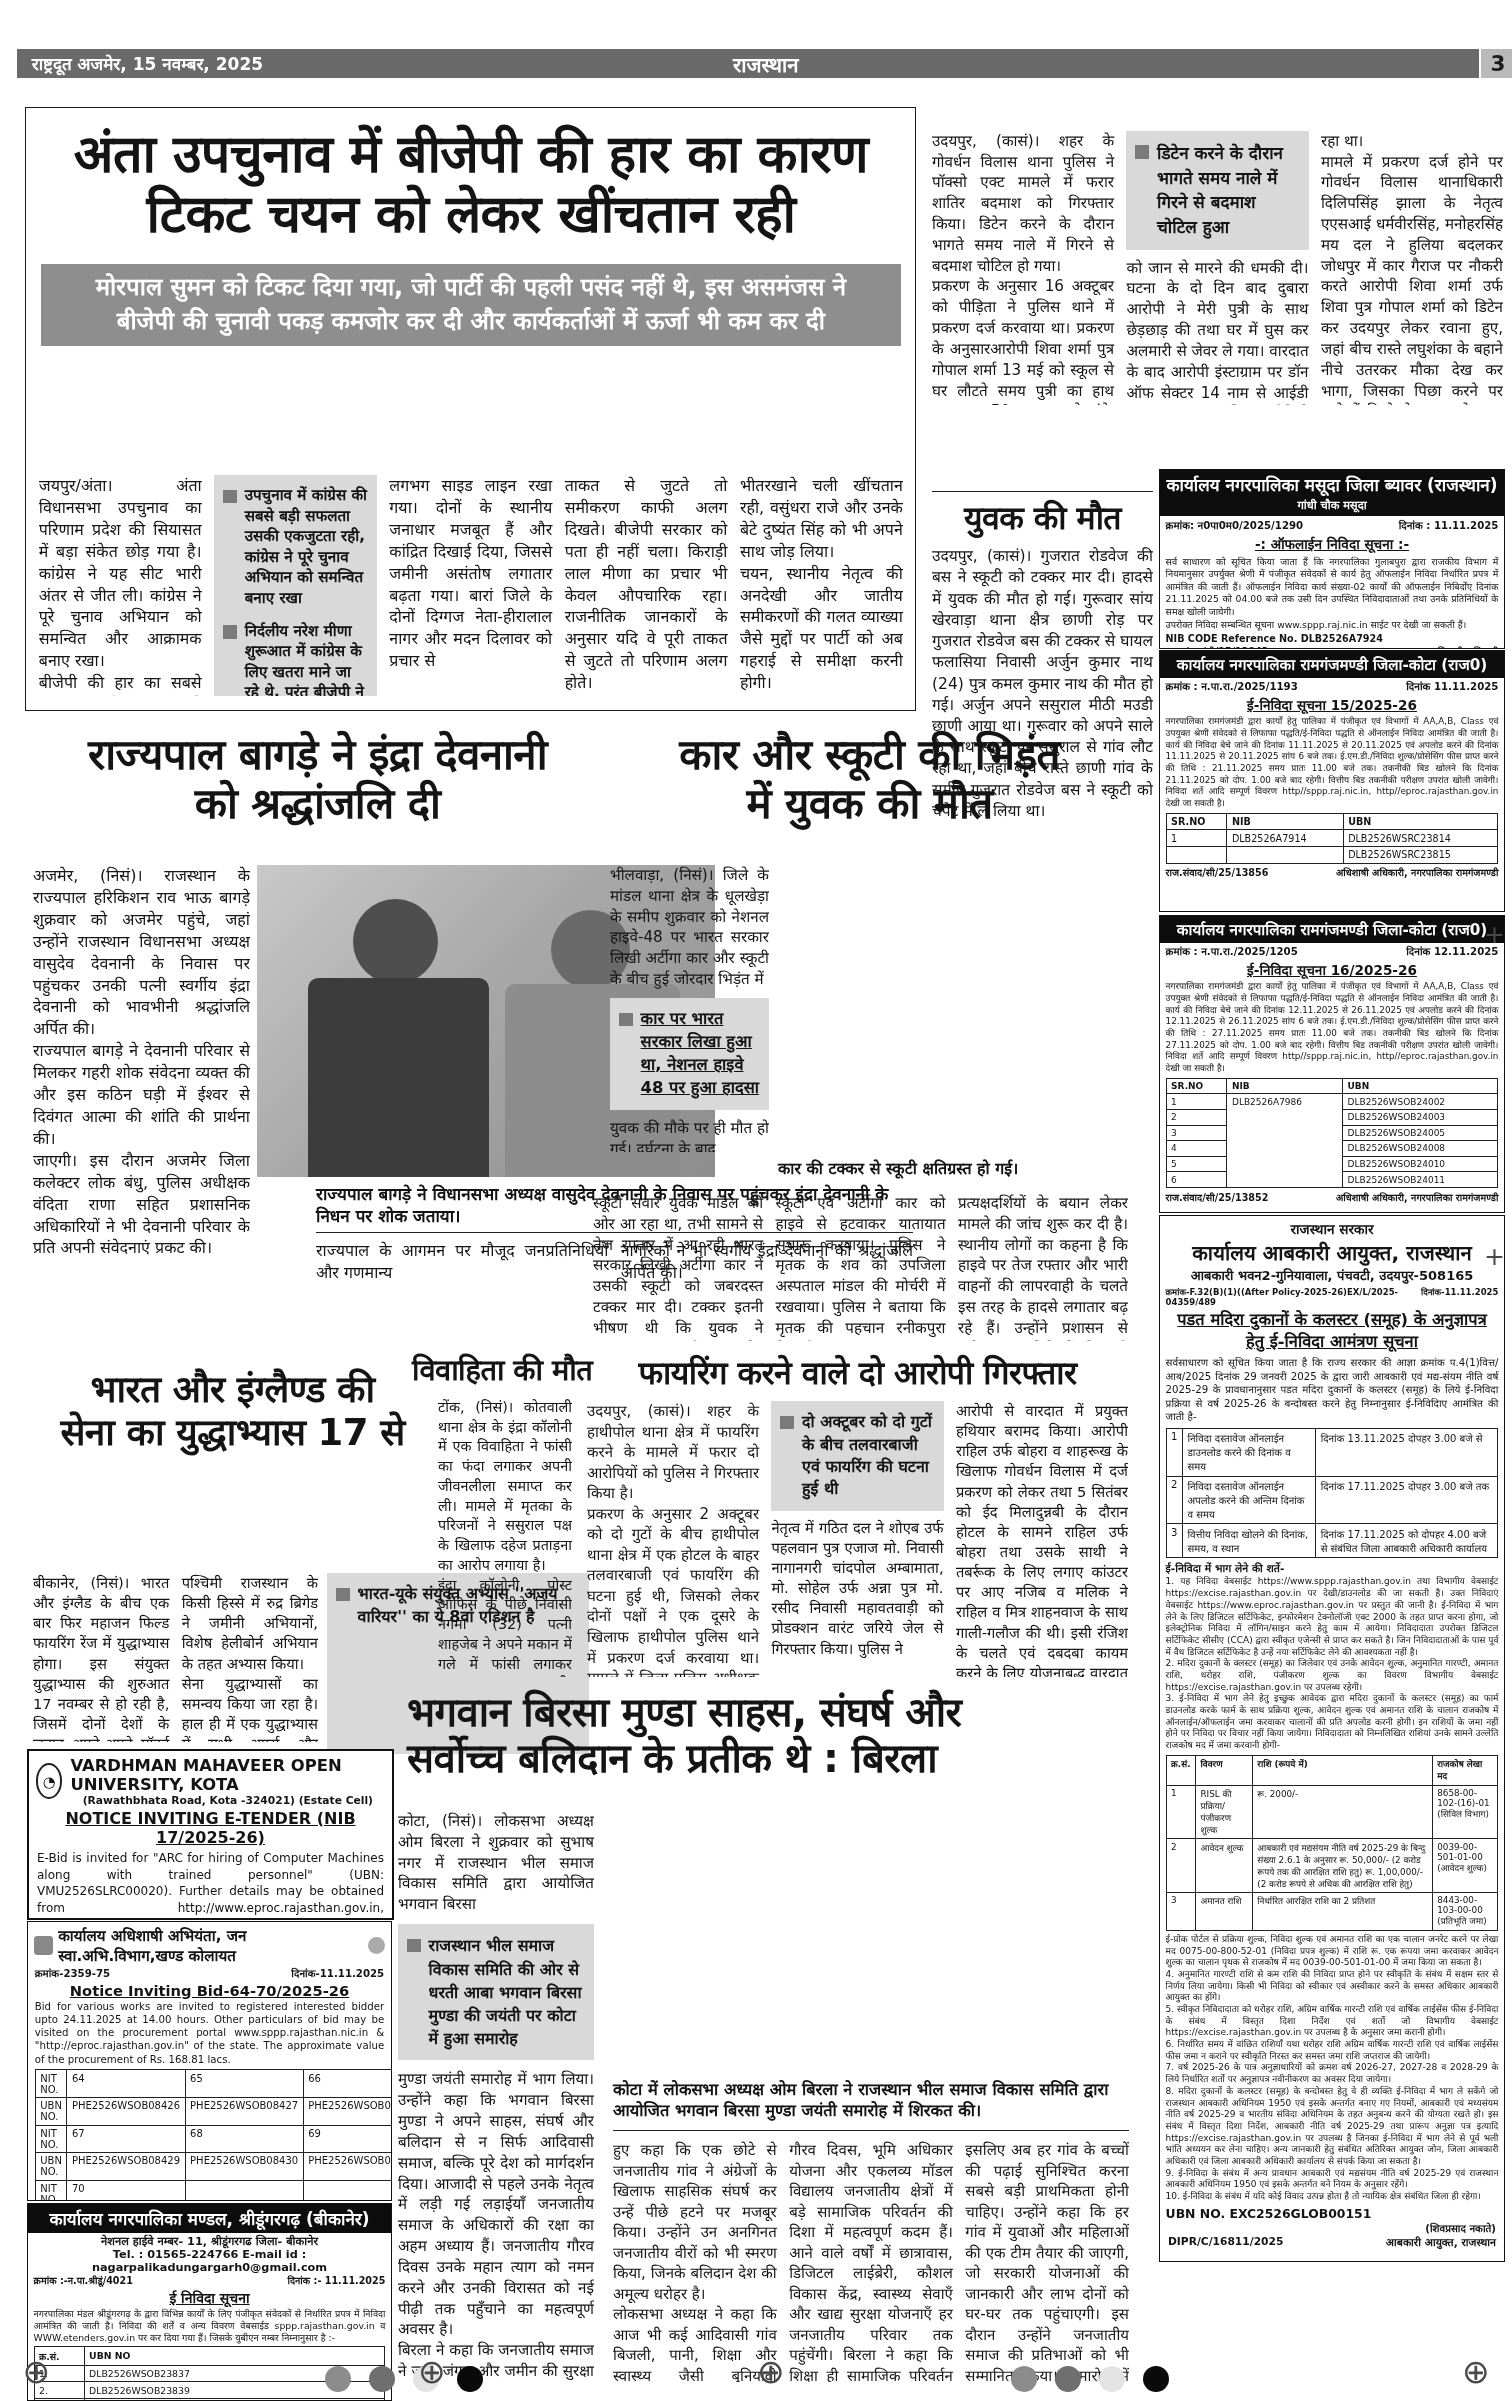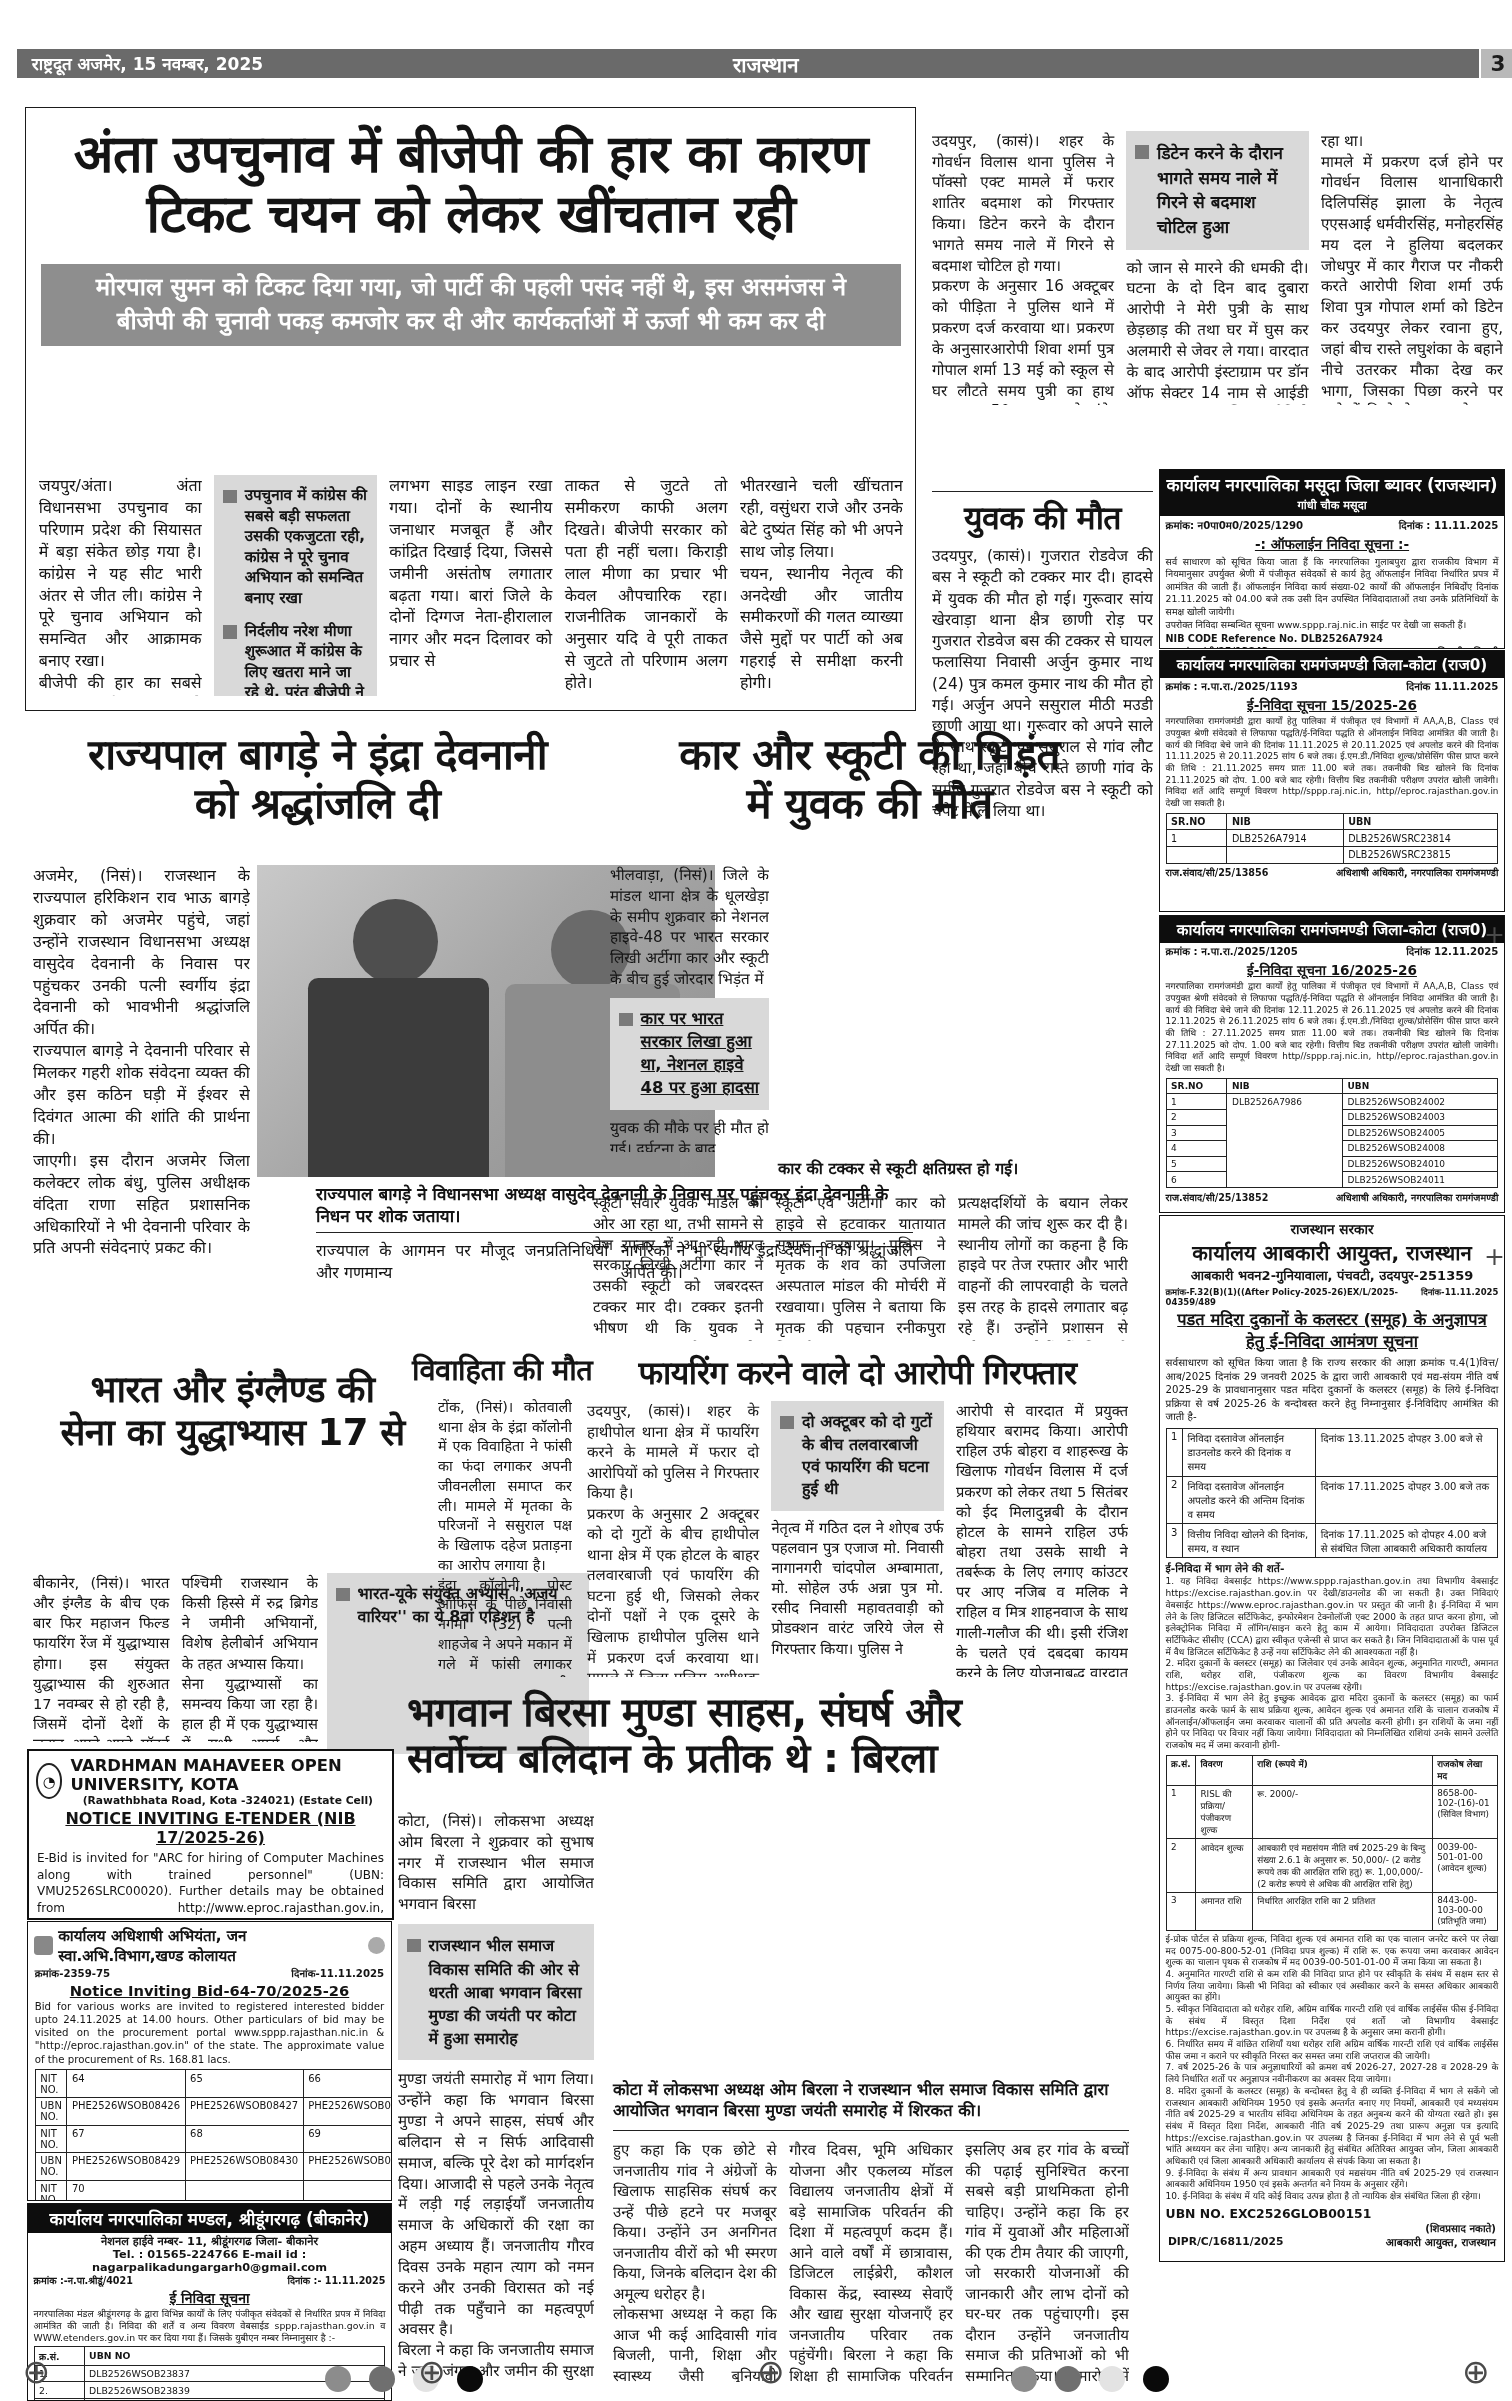--- a/index.html
+++ b/index.html
@@ -198,21 +198,21 @@
       </table>
     <div class="kicker-foot" style="padding:1.7px 5.6px;font-size:9.6px;">
       <span>राज.संवाद/सी/25/13852</span>
       <span>अधिशाषी अधिकारी, नगरपालिका रामगंजमण्डी</span>
     </div>
   </div>
 
   <div class="abs notice ovh" style="left:1159px;top:1215px;width:344px;height:1038px;padding:3.4px 0;">
     <div class="ctr bold" style="font-size:13.6px;">राजस्थान सरकार</div>
     <div class="ctr bold" style="font-size:20.3px;">कार्यालय आबकारी आयुक्त, राजस्थान</div>
-    <div class="ctr bold" style="font-size:13px;">आबकारी भवन2-गुनियावाला, पंचवटी, उदयपुर-251359</div>
+    <div class="ctr bold" style="font-size:13px;">आबकारी भवन2-गुनियावाला, पंचवटी, उदयपुर-508165</div>
     <div class="meta" style="padding:1.7px 5.6px;font-size:8.5px;">
       <span>क्रमांक-F.32(B)(1)((After Policy-2025-26)EX/L/2025-04359/489</span>
       <span>दिनांक-11.11.2025</span>
     </div>
     <div class="ntitle pre" style="font-size:16.4px;line-height:1.35;">पडत मदिरा दुकानों के कलस्टर (समूह) के अनुज्ञापत्र
 हेतु ई-निविदा आमंत्रण सूचना</div>
     <div class="just" style="padding:3.4px 5.6px;font-size:10.2px;line-height:1.32;">सर्वसाधारण को सूचित किया जाता है कि राज्य सरकार की आज्ञा क्रमांक प.4(1)वित्त/आब/2025 दिनांक 29 जनवरी 2025 के द्वारा जारी आबकारी एवं मद्य-संयम नीति वर्ष 2025-29 के प्रावधानानुसार पडत मदिरा दुकानों के कलस्टर (समूह) के लिये ई-निविदा प्रक्रिया से वर्ष 2025-26 के बन्दोबस्त करने हेतु निम्नानुसार ई-निविदिाए आमंत्रित की जाती है-</div>
     <table class="nt" style="margin:1.1px 5.6px;width:calc(100% - 11.3px);font-size:10px;">
       <tbody>
           <tr>

